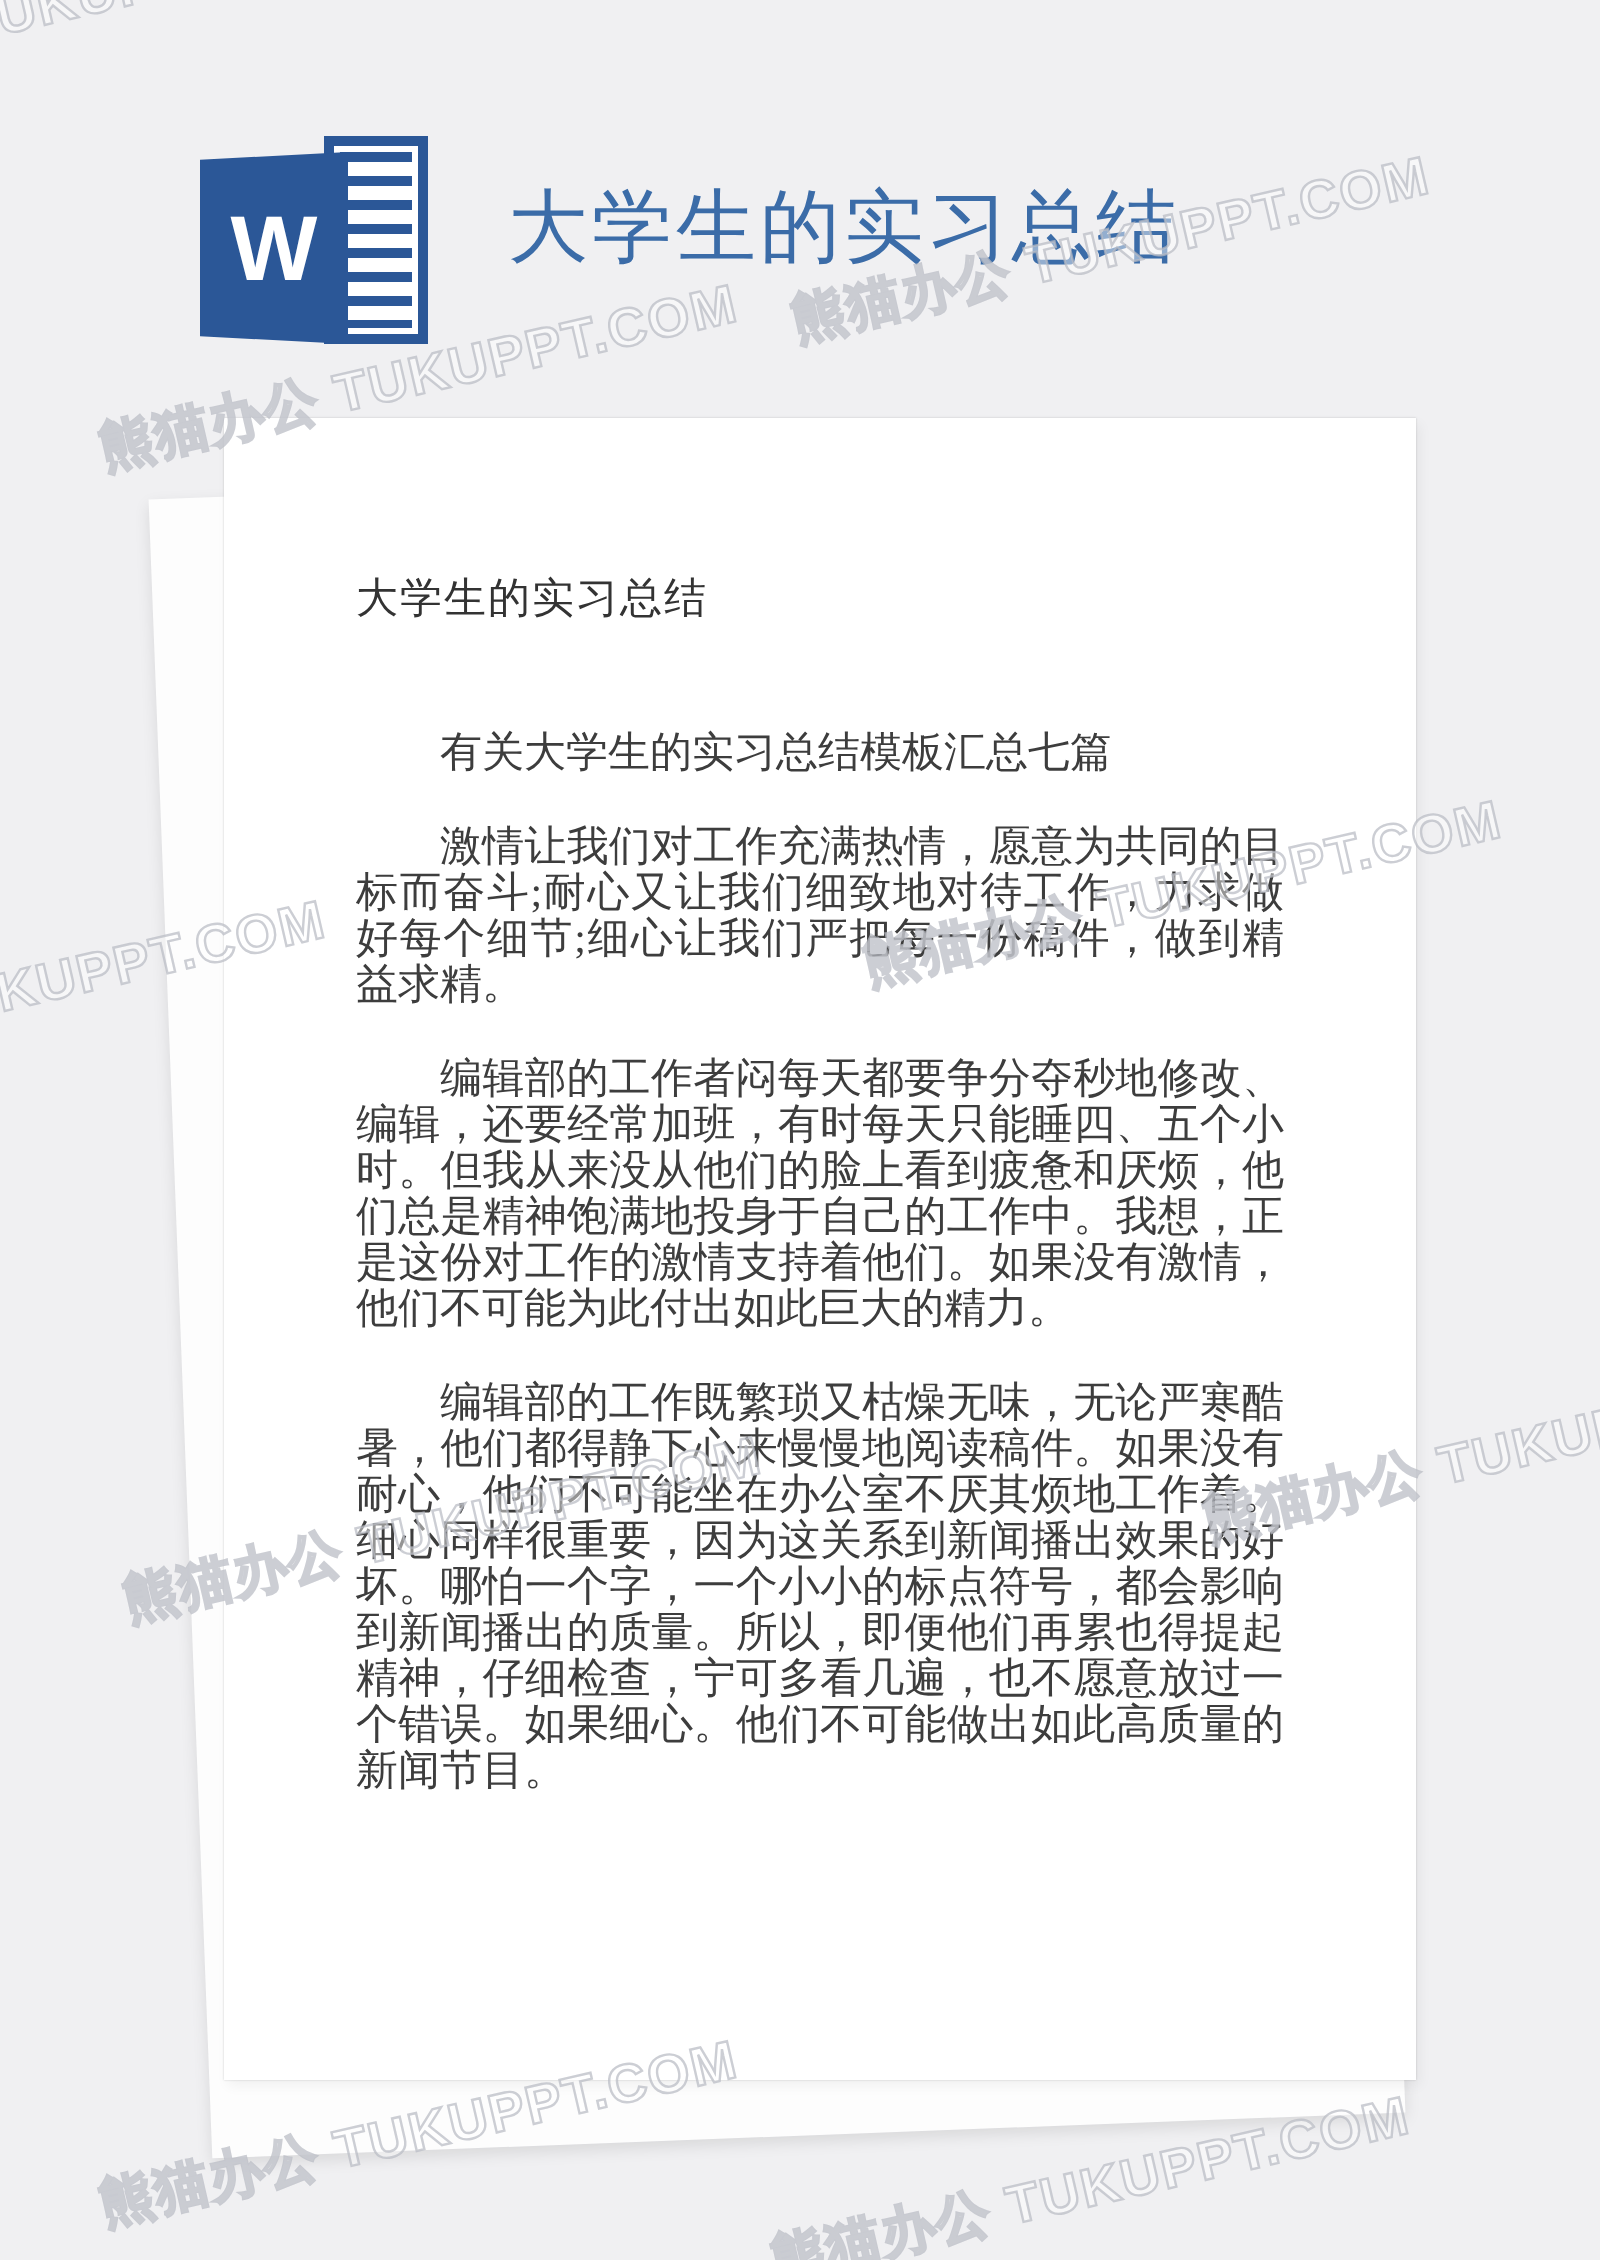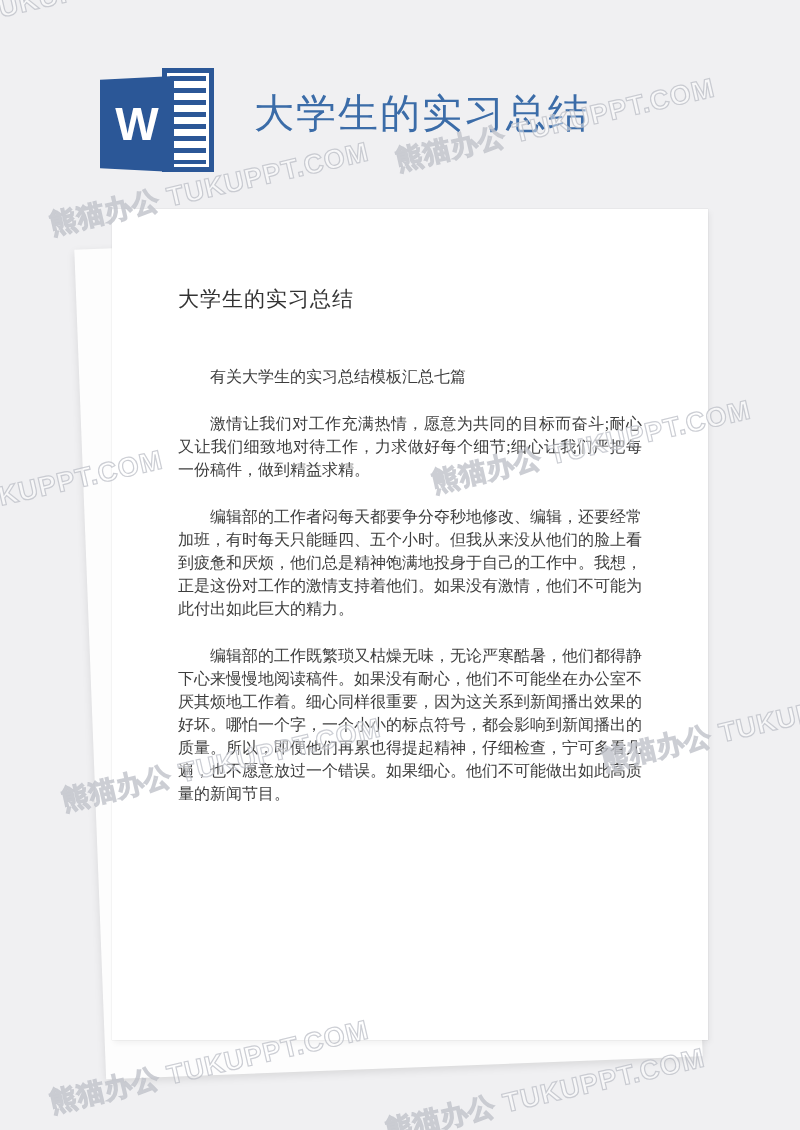--- a/index.html
+++ b/index.html
@@ -44,21 +44,21 @@
     background:#ffffff;z-index:2;box-sizing:border-box;
     padding:76px 66px 0 66px;
     box-shadow:0 0 1px rgba(0,0,0,0.18),2px 3px 6px rgba(0,0,0,0.05);
   }
   .doc-title{
     font-family:"Liberation Serif","DejaVu Serif",serif;
     font-size:21px;letter-spacing:1px;color:#333333;margin:0 0 52px 0;font-weight:400;
   }
   .para{
     font-family:"Liberation Serif","DejaVu Serif",serif;
-    font-size:16px;line-height:23px;color:#3d3d3d;margin:0 0 24px 0;
+    font-size:21px;line-height:23px;color:#3d3d3d;margin:0 0 24px 0;
     text-indent:2em;text-align:justify;
   }
 
   
   .watermark{
     position:absolute;z-index:10;white-space:nowrap;pointer-events:none;
     font-family:"Liberation Sans","DejaVu Sans",sans-serif;
     font-weight:700;font-size:27px;letter-spacing:1px;
     transform:rotate(-13deg);
     color:rgba(255,255,255,0.45);

